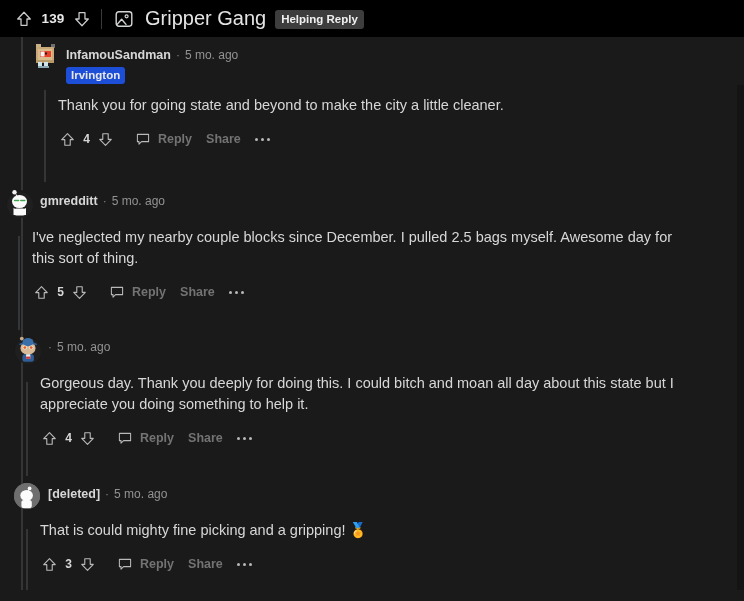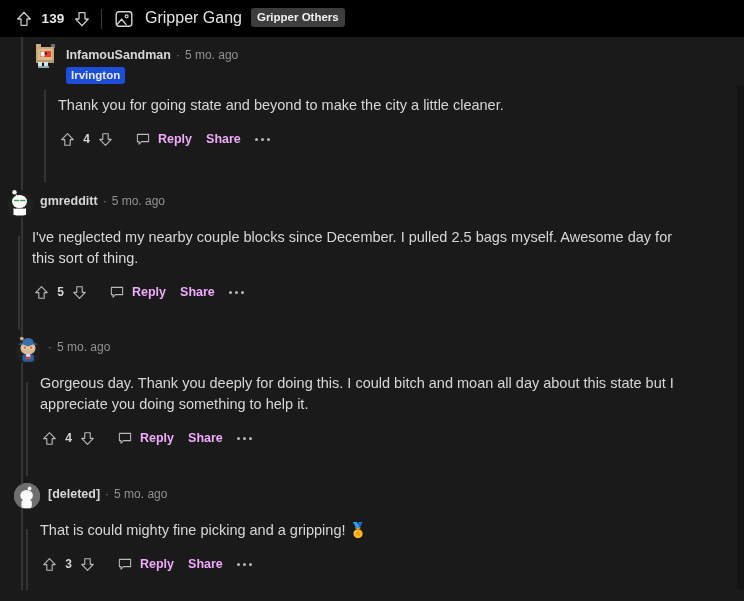--- a/index.html
+++ b/index.html
@@ -58,21 +58,21 @@
   .post-thumb-icon {
     width: 21px;
     height: 21px;
     display: flex;
     align-items: center;
     justify-content: center;
     margin-right: 11px;
   }
 
   .post-title {
-    font-size: 16px;
+    font-size: 20px;
     color: #e4e4e4;
     font-weight: normal;
     white-space: nowrap;
   }
 
   .post-flair {
     display: inline-block;
     margin-left: 9px;
     background: #3d3d3d;
     color: #f0f0f0;
@@ -200,21 +200,21 @@
     min-width: 7px;
     text-align: center;
   }
 
   .act-btn {
     display: flex;
     align-items: center;
     gap: 6px;
     font-size: 12.5px;
     font-weight: bold;
-    color: #f0abfc;
+    color: #737373;
     cursor: pointer;
   }
   .act-gap-md { width: 18px; }
   .act-gap-sm { width: 14px; }
 
   .dots {
     display: flex;
     align-items: center;
     gap: 3px;
     cursor: pointer;
@@ -257,21 +257,21 @@
 
   <div class="post-thumb-icon">
     <svg width="20" height="20" viewBox="0 0 20 20" fill="none">
       <rect x="2.2" y="2.8" width="15.6" height="14.4" rx="2.6" stroke="#d4d5d6" stroke-width="1.4" fill="none"></rect>
       <circle cx="12.6" cy="7.3" r="1.5" stroke="#d4d5d6" stroke-width="1.2" fill="none"></circle>
       <path d="M3.2 15.4 L7.6 10.2 L12 15.4" stroke="#d4d5d6" stroke-width="1.4" stroke-linejoin="round" stroke-linecap="round" fill="none"></path>
     </svg>
   </div>
 
   <div>
-    <span class="post-title">Gripper Gang</span><span class="post-flair">Gripper Others</span>
+    <span class="post-title">Gripper Gang</span><span class="post-flair">Helping Reply</span>
   </div>
 </div>
 
 <div class="comment-area">
 
   <div class="root-rail"></div>
   <div class="scrollbar-track"></div>
 
   <div class="comment" style="position:absolute; left:32px; top:7px; width:690px;">
 

